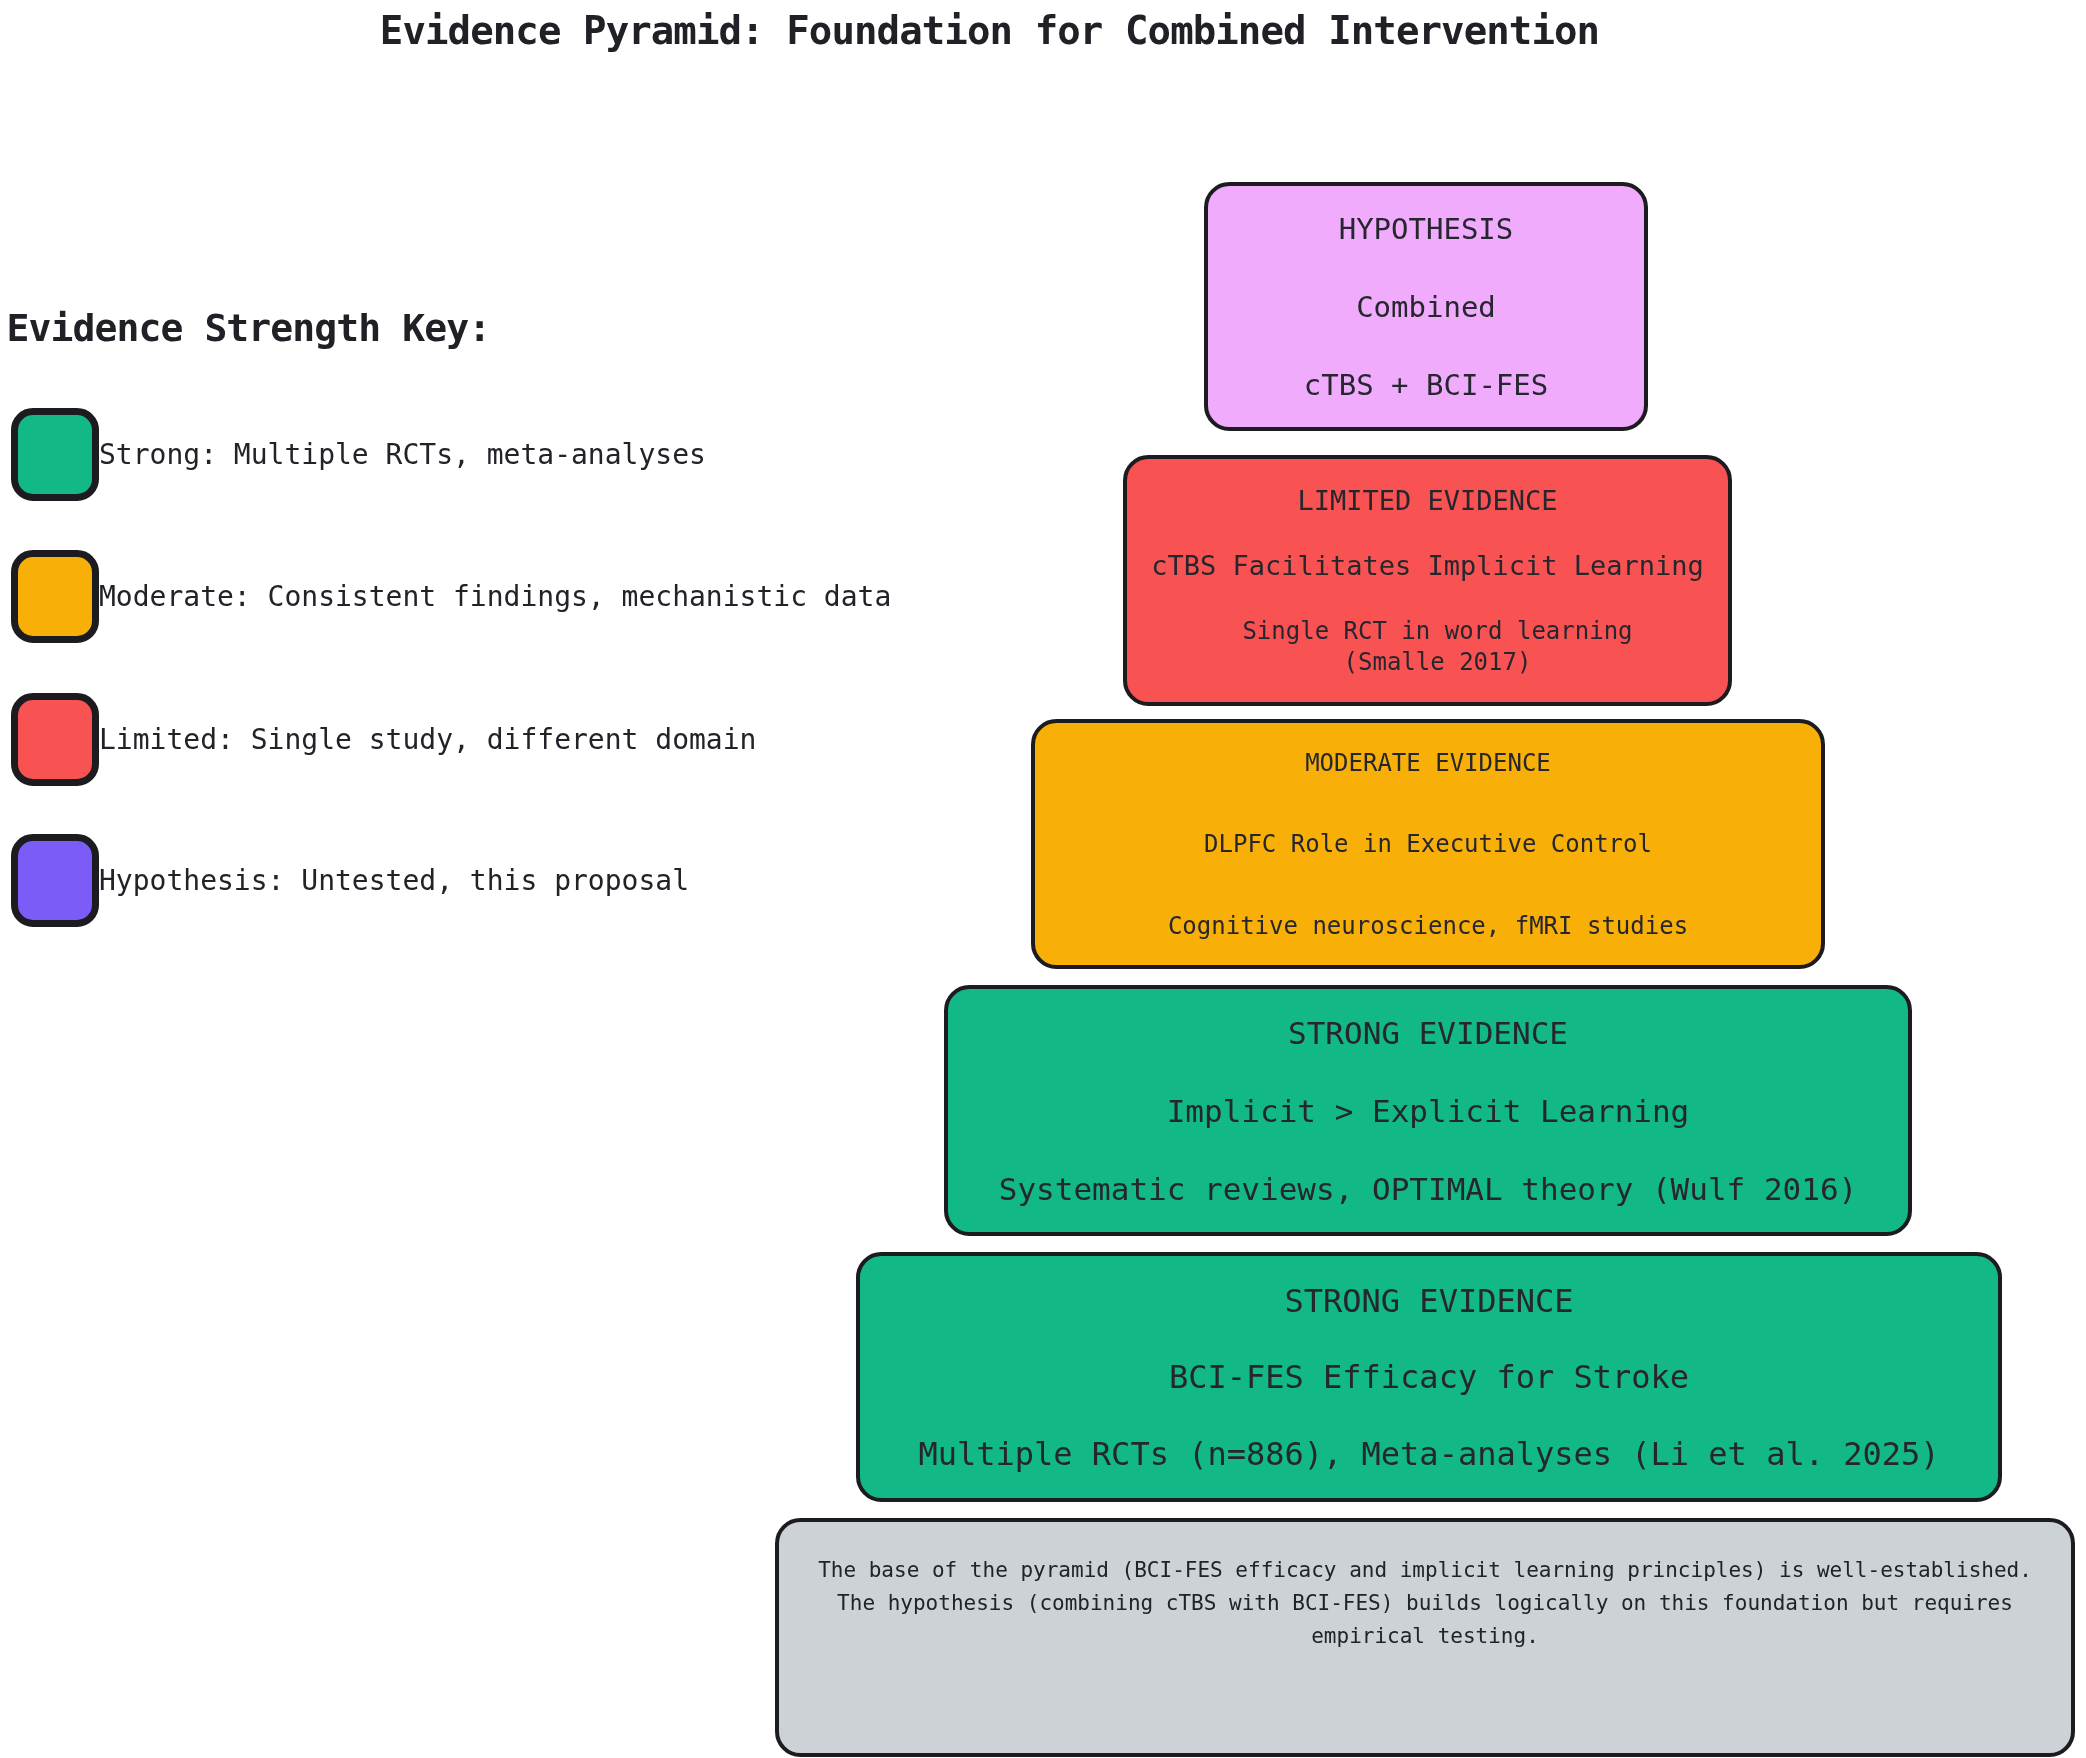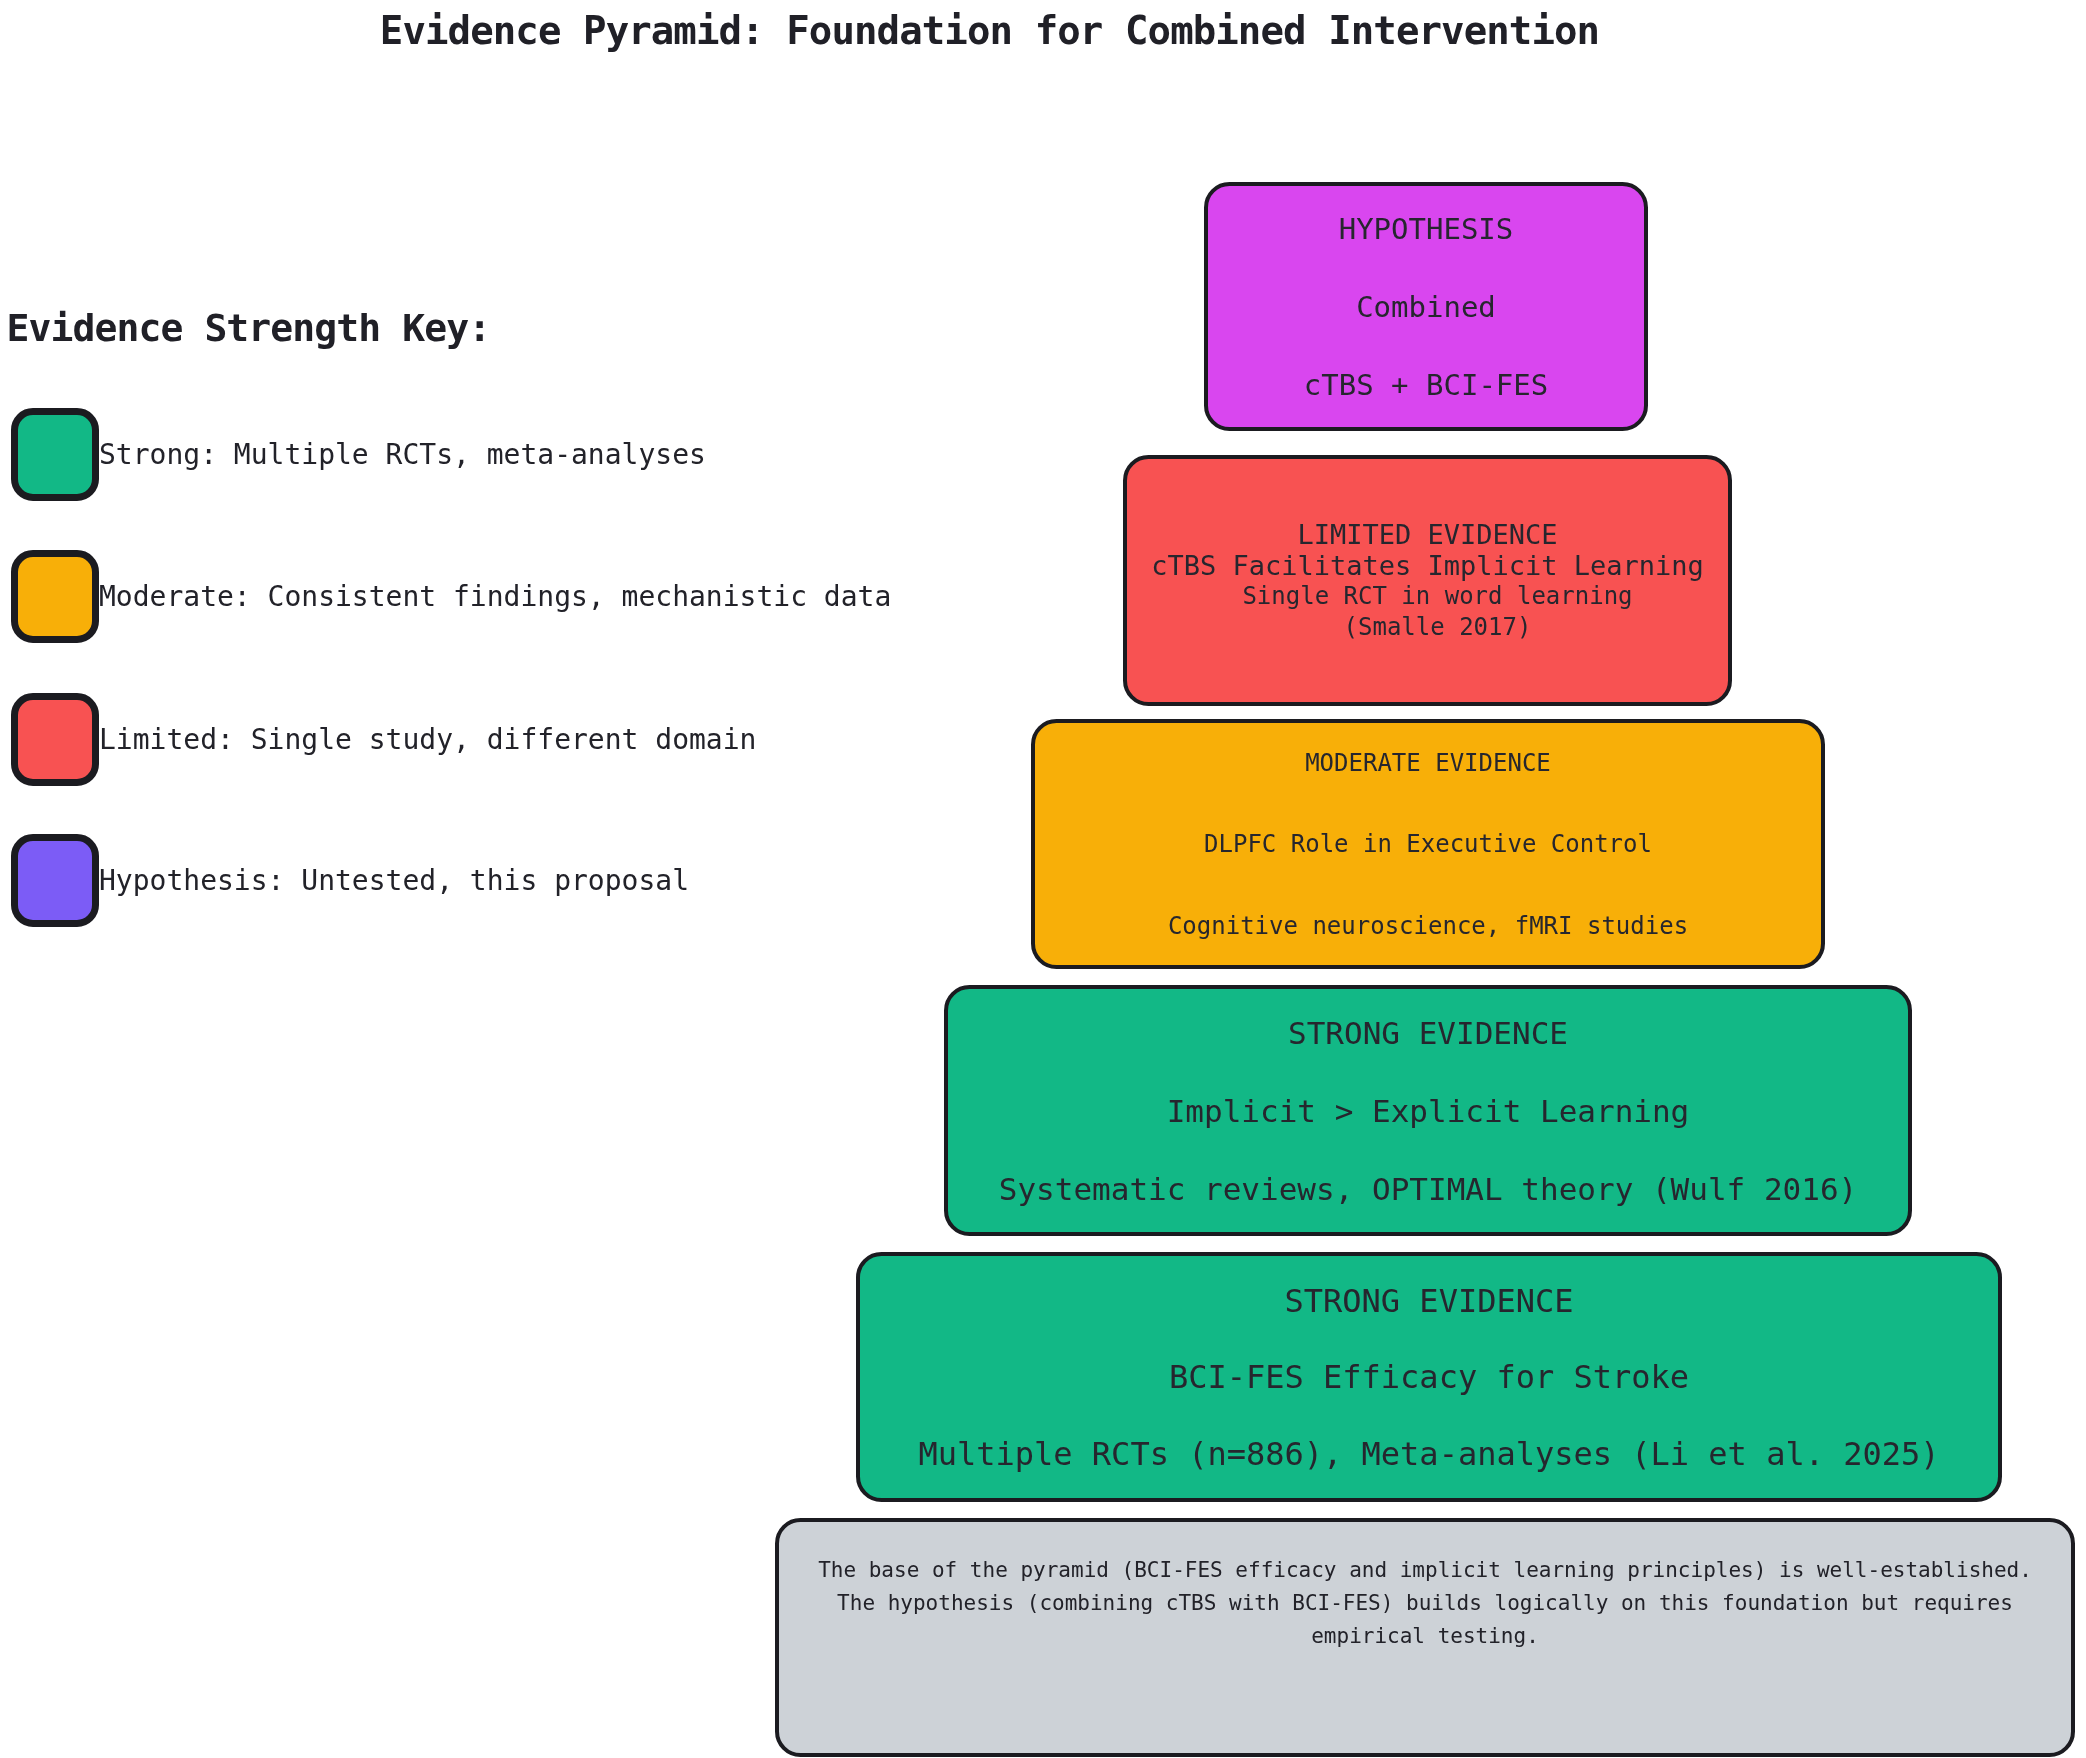--- a/index.html
+++ b/index.html
@@ -69,21 +69,21 @@
     border-radius: 25.5px;
     display: flex;
     flex-direction: column;
     justify-content: space-between;
     align-items: center;
     text-align: center;
     padding: 25.5px 12.3px 24.6px 12.3px;
   }
   .pyr .line { white-space: pre-line; }
   .lvl0 { left: 1204px; top: 182px;  width: 444px; height: 249px; }
-  .lvl1 { left: 1123px; top: 455px; width: 609px; height: 251px; justify-content: center; }
+  .lvl1 { left: 1123px; top: 455px; width: 609px; height: 251px; }
   .lvl2 { left: 1031px; top: 719px; width: 794px; height: 250px; }
   .lvl3 { left: 944px; top: 985px; width: 968px; height: 251px; }
   .lvl4 { left: 856px; top: 1252px; width: 1146px; height: 250px; }
   .lvl0 .line { font-size: 29px; }
   .lvl1 .t1, .lvl1 .t2 { font-size: 27px; }
   .lvl1 .t3 { font-size: 24px; line-height: 1.28; margin-left: 20px; }
   .lvl2 .line { font-size: 24px; }
   .lvl3 .line { font-size: 31px; }
   .lvl4 .line { font-size: 32px; }
   
@@ -133,21 +133,21 @@
   <div class="legend-item row2">
     <div class="swatch" style="background-color: rgb(248, 82, 82);"></div>
     <div class="legend-label">Limited: Single study, different domain</div>
   </div>
 
   <div class="legend-item row3">
     <div class="swatch" style="background-color: rgb(124, 92, 246);"></div>
     <div class="legend-label">Hypothesis: Untested, this proposal</div>
   </div>
 
-  <div class="pyr lvl0" style="background-color: #d946ef;">
+  <div class="pyr lvl0" style="background-color: #f0abfc;">
     <div class="line t1">HYPOTHESIS</div>
     <div class="line t2">Combined</div>
     <div class="line t3">cTBS + BCI-FES</div>
   </div>
 
   <div class="pyr lvl1" style="background-color: rgb(248, 82, 82);">
     <div class="line t1">LIMITED EVIDENCE</div>
     <div class="line t2">cTBS Facilitates Implicit Learning</div>
     <div class="line t3">Single RCT in word learning
 (Smalle 2017)</div>

